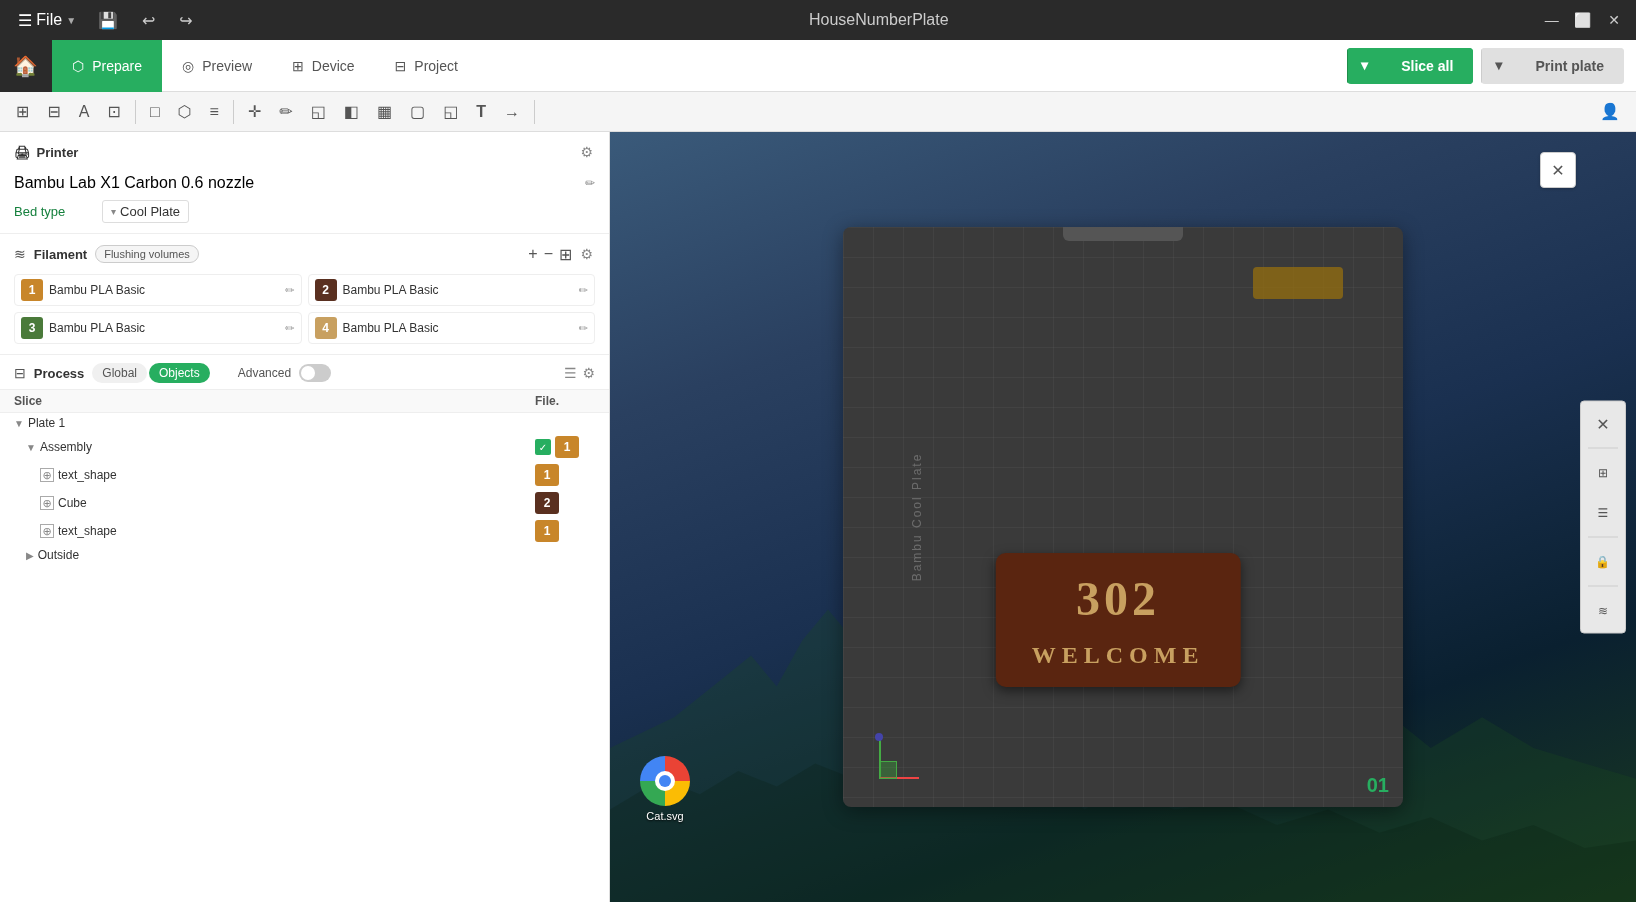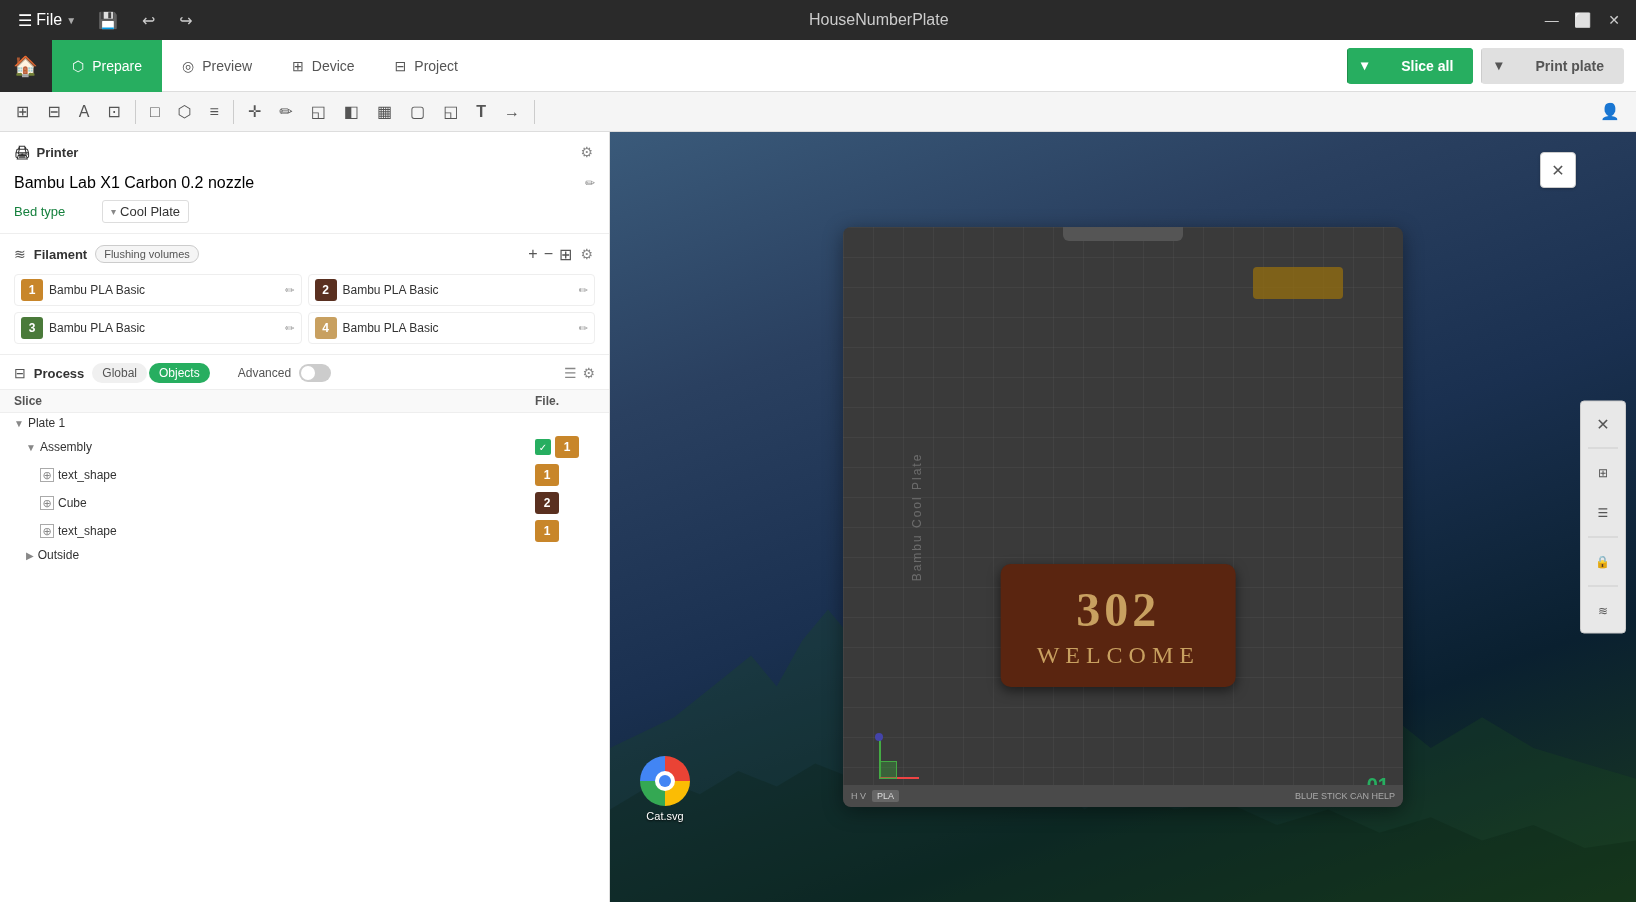--- a/index.html
+++ b/index.html
@@ -227,21 +227,21 @@
 
     <div class="panel-section">
       <div class="section-header">
         <div class="section-title">
           <span>🖨</span>
           <span>Printer</span>
         </div>
         <button class="settings-icon-btn">⚙</button>
       </div>
       <div class="printer-row">
-        <span>Bambu Lab X1 Carbon 0.2 nozzle</span>
+        <span>Bambu Lab X1 Carbon 0.6 nozzle</span>
         <button class="edit-icon">✏</button>
       </div>
       <div class="bed-type-row">
         <span class="bed-type-label">Bed type</span>
         <div class="bed-type-select">
           <span class="dropdown-arrow">▾</span>
           <span>Cool Plate</span>
         </div>
       </div>
     </div>
@@ -388,42 +388,37 @@
 
           <div style="position:absolute;left:10px;top:50%;transform:translateY(-50%) rotate(-90deg);font-size:12px;color:rgba(255,255,255,0.25);white-space:nowrap;letter-spacing:2px;z-index:2;">
             <span>Bambu Cool Plate</span>
           </div>
 
           <div style="position:absolute;top:40px;right:60px;width:90px;height:32px;background:#8B6914;border-radius:4px;opacity:0.85;z-index:3;"></div>
 
           <div style="position:absolute;bottom:120px;left:50%;transform:translateX(-52%);z-index:3;">
             <div style="background:#5a2510;border-radius:10px;padding:18px 36px;text-align:center;box-shadow:0 4px 12px rgba(0,0,0,0.5);">
               <div style="font-size:48px;font-weight:700;color:#c8a060;font-family:Georgia,serif;letter-spacing:4px;">302</div>
-              <div style="font-size:24px;font-weight:400;color:#c8a060;font-family:Georgia,serif;letter-spacing:6px;margin-top:5px;">WELCOME</div>
+              <div style="font-size:24px;font-weight:700;color:#c8a060;font-family:Georgia,serif;letter-spacing:6px;margin-top:16px;">WELCOME</div>
             </div>
           </div>
 
           <div style="position:absolute;bottom:28px;left:36px;width:50px;height:50px;z-index:4;">
 
             <div style="position:absolute;bottom:0;left:0;width:2px;height:40px;background:#4a4;"></div>
 
             <div style="position:absolute;bottom:0;left:0;width:40px;height:2px;background:#e44;"></div>
 
             <div style="position:absolute;bottom:38px;left:-4px;width:8px;height:8px;border-radius:50%;background:#44a;"></div>
 
             <div style="position:absolute;bottom:0;left:0;width:18px;height:18px;background:rgba(60,160,60,0.4);border:1px solid #4a4;"></div>
           </div>
 
           <div style="position:absolute;bottom:10px;right:14px;font-size:20px;font-weight:700;color:#27ae60;z-index:4;">01</div>
 
-          <div style="position:absolute;bottom:0;left:0;right:0;height:22px;background:#4a4a4a;display:flex;align-items:center;padding:0 8px;gap:6px;z-index:4;border-radius:0 0 8px 8px;">
-            <span style="font-size:9px;color:#aaa;">H V</span>
-            <span style="background:#666;padding:1px 5px;border-radius:2px;font-size:9px;color:#ddd;">PLA</span>
-            <span style="font-size:9px;color:#aaa;margin-left:auto;">BLUE STICK CAN HELP</span>
-          </div>
         </div>
       </div>
 
       <div class="canvas-close" style="position:absolute;top:20px;right:60px;">✕</div>
 
       <div style="position:absolute;right:10px;top:50%;transform:translateY(-50%);display:flex;flex-direction:column;gap:4px;background:#e8e8e8;border-radius:4px;padding:4px;border:1px solid #ccc;">
         <button class="right-btn">✕</button>
         <div class="right-divider" style="width:30px;height:1px;background:#ccc;margin:2px auto;"></div>
         <button class="right-btn" style="font-size:12px;">⊞</button>
         <button class="right-btn" style="font-size:12px;">☰</button>

